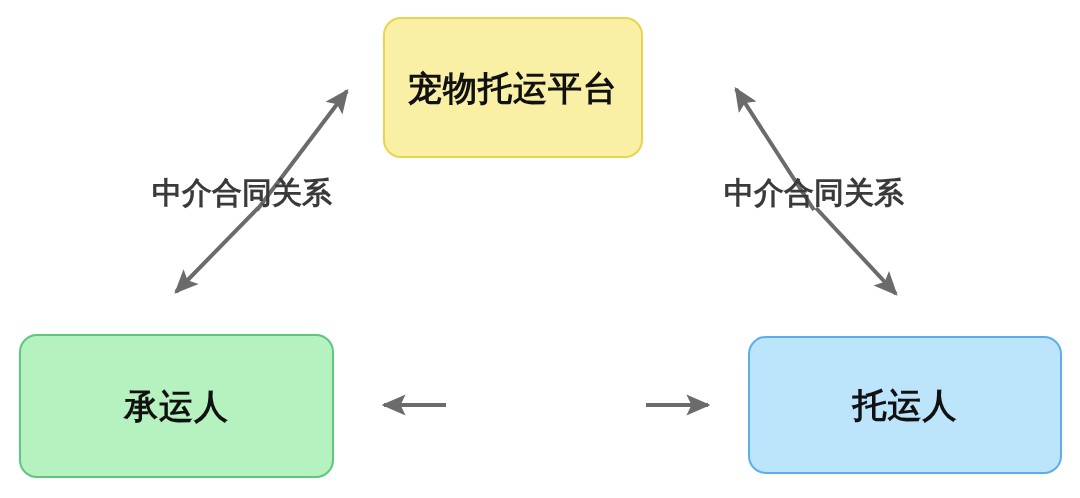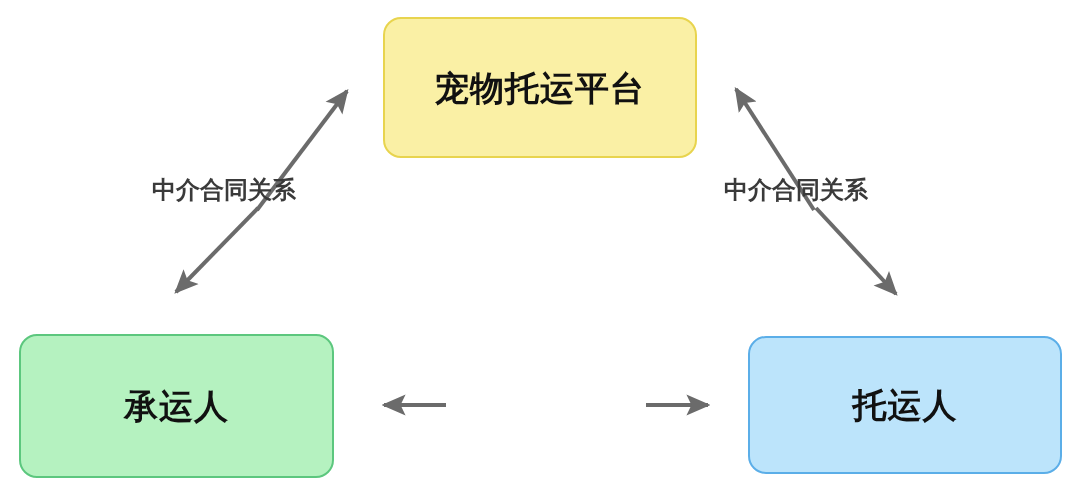--- a/index.html
+++ b/index.html
@@ -32,21 +32,21 @@
     font-size: 34px;
     font-weight: 700;
     color: #111111;
     letter-spacing: 1px;
     line-height: 1;
     white-space: nowrap;
   }
   #node-platform {
     left: 383px;
     top: 17px;
-    width: 314px;
+    width: 260px;
     height: 141px;
     background: #FAF0A5;
     border-color: #E8D44E;
   }
   #node-carrier {
     left: 19px;
     top: 334px;
     width: 315px;
     height: 144px;
     background: #B5F2C0;
@@ -63,21 +63,21 @@
   .edge-svg {
     position: absolute;
     left: 0;
     top: 0;
     width: 1080px;
     height: 498px;
     pointer-events: none;
   }
   .edge-label {
     position: absolute;
-    font-size: 24px;
+    font-size: 30px;
     font-weight: 700;
     color: #3a3a3a;
     white-space: nowrap;
     line-height: 1;
   }
   #edge-label-left {
     left: 152px;
     top: 178px;
   }
   #edge-label-right {

